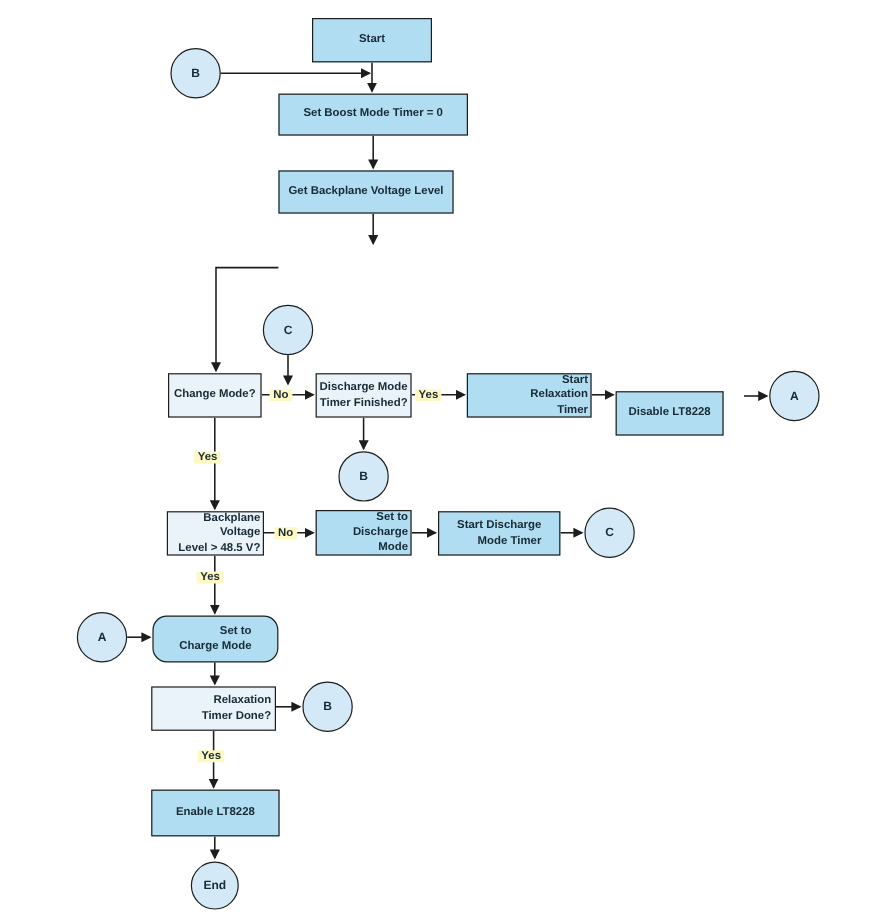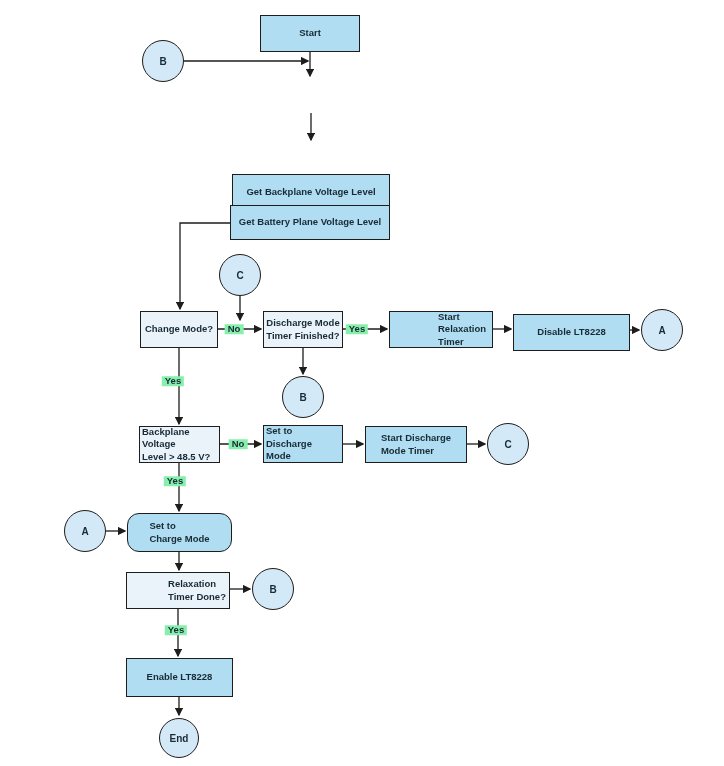--- a/index.html
+++ b/index.html
@@ -15,21 +15,21 @@
     position: absolute;
     left: 0; top: 0;
     width: 724px; height: 766px;
   }
   .node {
     position: absolute;
     box-sizing: border-box;
     display: flex;
     align-items: center;
     justify-content: center;
-    text-align: left;
+    text-align: right;
     font-weight: bold;
     font-size: 9.5px;
     line-height: 1.3;
     color: #182a35;
     border: 1.6px solid #1d1d1b;
     white-space: pre-line;
     padding: 2px;
   }
   .process   { background: #b0ddf1; }
   .decision  { background: #eaf3fa; }
@@ -37,21 +37,21 @@
     background: #d4e9f7;
     border-radius: 50%;
     font-size: 10px;
   }
   .edge-label {
     position: absolute;
     transform: translate(-50%, -50%);
     font-weight: bold;
     font-size: 9.5px;
     color: #182a35;
-    background: #86efac;
+    background: #fef9c3;
     padding: 0 3px;
     line-height: 1;
   }
 </style>
 </head>
 <body>
 
 <div class="canvas">
 
   <svg class="wires" viewBox="0 0 724 766" fill="none" stroke="#1d1d1b" stroke-width="1.3">
@@ -77,24 +77,24 @@
     <path d="M467 444 H485" marker-end="url(#arrow)"></path>
     <path d="M179 463 V511" marker-end="url(#arrow)"></path>
     <path d="M106 531 H125" marker-end="url(#arrow)"></path>
     <path d="M179 552 V570" marker-end="url(#arrow)"></path>
     <path d="M230 589 H250" marker-end="url(#arrow)"></path>
     <path d="M178 609 V656" marker-end="url(#arrow)"></path>
     <path d="M179 697 V715" marker-end="url(#arrow)"></path>
   </svg>
 
   <div class="node process" style="left:260px; top:15px; width:100px; height:37px;">Start</div>
-  <div class="node process" style="left:232px; top:142px; width:158px; height:36px;margin-top:32px;">Get Backplane Voltage Level</div>
-  <div class="node process" style="left:230px; top:205px; width:160px; height:35px;">Get Battery Plane Voltage Level</div>
+  <div class="node process" style="left:232px; top:78px; width:158px; height:35px;">Set Boost Mode Timer = 0</div>
+  <div class="node process" style="left:232px; top:142px; width:146px; height:36px;">Get Backplane Voltage Level</div>
   <div class="node process" style="left:389px; top:311px; width:104px; height:37px;padding-left:48px;">Start Relaxation Timer</div>
-  <div class="node process" style="left:513px; top:314px; width:117px; height:37px;">Disable LT8228</div>
+  <div class="node process" style="left:513px; top:326px; width:90px; height:37px;">Disable LT8228</div>
   <div class="node process" style="left:365px; top:426px; width:102px; height:37px;">Start Discharge
 Mode Timer</div>
   <div class="node process" style="left:263px; top:425px; width:80px; height:38px;">Set to Discharge
 Mode</div>
   <div class="node process" style="left:127px; top:513px; width:105px; height:39px;border-radius:12px;">Set to
 Charge Mode</div>
   <div class="node process" style="left:126px; top:658px; width:107px; height:39px;">Enable LT8228</div>
 
   <div class="node decision" style="left:263px; top:311px; width:80px; height:37px;">Discharge Mode
 Timer Finished?</div>

